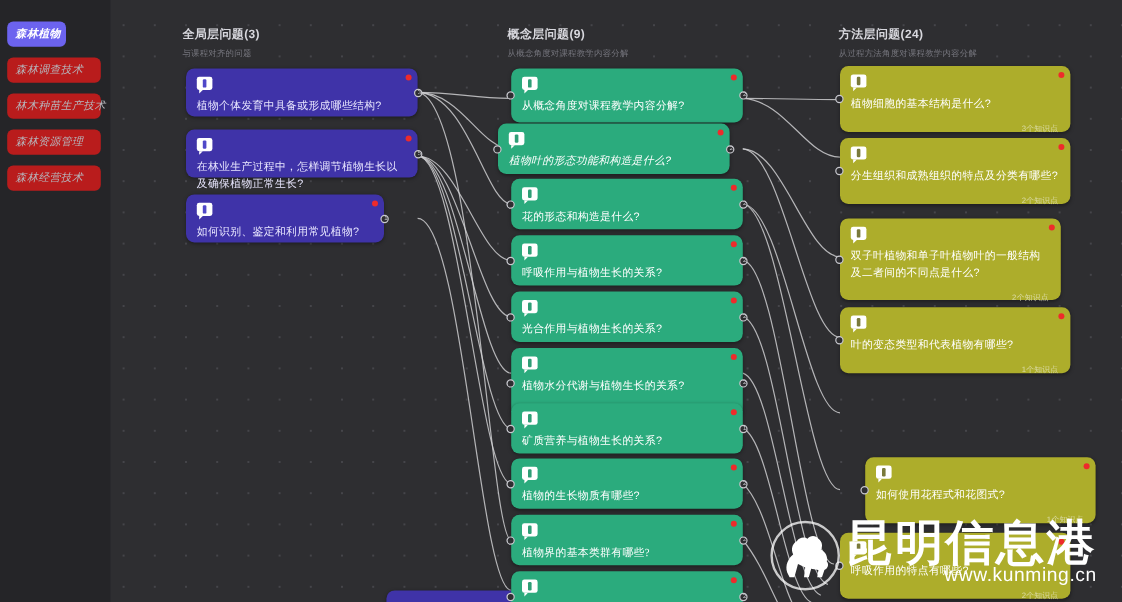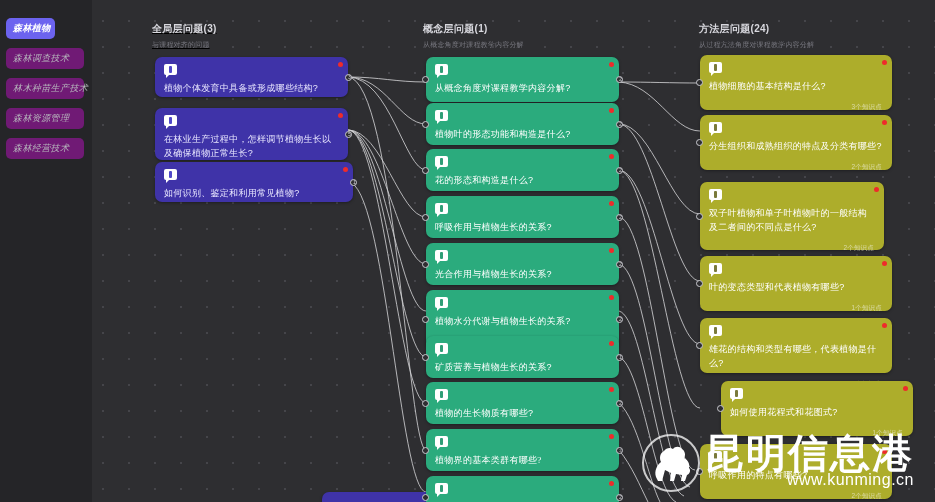--- a/index.html
+++ b/index.html
@@ -27,21 +27,21 @@
     background: #252528;
     padding-top: 18px;
     z-index: 40;
     font-style: italic;
   }
   .side-item {
     display: block;
     margin: 0 8px 9px 6px;
     padding: 5px 7px;
     border-radius: 5px;
-    background: #701a75;
+    background: #b91c1c;
     color: #b6b6bc;
     font-size: 9px;
     line-height: 11px;
     letter-spacing: .4px;
     white-space: nowrap;
     cursor: pointer;
   }
   .side-item.active {
     background: #6c63ef;
     color: #ffffff;
@@ -53,21 +53,21 @@
   .col-head { position: absolute; z-index: 20; }
   .col-head .ttl {
     font-size: 10px; font-weight: bold; color: #d8d8de;
     letter-spacing: .3px; white-space: nowrap;
   }
   .col-head .sub {
     margin-top: 4px;
     font-size: 7px; color: #76767e;
     letter-spacing: .2px; white-space: nowrap;
   }
-  #head-global { left: 152px; top: 22px; text-decoration: underline; }
+  #head-global { left: 152px; top: 22px; }
   #head-concept { left: 423px; top: 22px; }
   #head-method { left: 699px; top: 22px; }
 
   
   #edges { position: absolute; left: 0; top: 0; width: 935px; height: 502px; z-index: 5; }
   #edges path { fill: none; stroke: #d3d3d6; stroke-width: 1; opacity: .82; }
 
   
   .card {
     position: absolute;
@@ -183,21 +183,21 @@
     <div class="side-item"><span>林木种苗生产技术</span></div>
     <div class="side-item"><span>森林资源管理</span></div>
     <div class="side-item"><span>森林经营技术</span></div>
   </div>
 
   <div class="col-head" id="head-global">
     <div class="ttl">全局层问题(3)</div>
     <div class="sub">与课程对齐的问题</div>
   </div>
   <div class="col-head" id="head-concept">
-    <div class="ttl">概念层问题(1)</div>
+    <div class="ttl">概念层问题(9)</div>
     <div class="sub">从概念角度对课程教学内容分解</div>
   </div>
   <div class="col-head" id="head-method">
     <div class="ttl">方法层问题(24)</div>
     <div class="sub">从过程方法角度对课程教学内容分解</div>
   </div>
 
   <svg id="edges" viewBox="0 0 935 502">
 
     <path d="M348,77 C380,77 395,82 426,82"></path>
@@ -230,31 +230,31 @@
   <div class="card purple" style="left:155px; top:57px; width:193px; height:40px;">
     <div class="dot-red"></div>
     <div class="bubble">
         <span class="stem"></span>
       </div>
     <div class="label">植物个体发育中具备或形成哪些结构?</div>
     <div class="port right">
         <span class="num">3</span>
       </div>
   </div>
-  <div class="card purple" style="left:155px; top:108px; width:193px; height:52px;">
+  <div class="card purple" style="left:155px; top:108px; width:193px; height:40px;">
     <div class="dot-red"></div>
     <div class="bubble">
         <span class="stem"></span>
       </div>
     <div class="label">在林业生产过程中，怎样调节植物生长以及确保植物正常生长?</div>
     <div class="port right">
         <span class="num">5</span>
       </div>
   </div>
-  <div class="card purple" style="left:155px; top:162px; width:198px; height:40px;">
+  <div class="card purple" style="left:155px; top:162px; width:165px; height:40px;">
     <div class="dot-red"></div>
     <div class="bubble">
         <span class="stem"></span>
       </div>
     <div class="label">如何识别、鉴定和利用常见植物?</div>
     <div class="port right">
         <span class="num">1</span>
       </div>
   </div>
   <div class="card purple" style="left:322px; top:492px; width:175px; height:40px;">
@@ -265,21 +265,21 @@
     <div class="dot-red"></div>
     <div class="bubble">
         <span class="stem"></span>
       </div>
     <div class="label">从概念角度对课程教学内容分解?</div>
     <div class="port left"></div>
     <div class="port right">
         <span class="num">2</span>
       </div>
   </div>
-  <div class="card green" style="left:426px; top:103px; width:193px; height:42px;">
+  <div class="card green" style="left:415px; top:103px; width:193px; height:42px;font-style:italic;">
     <div class="dot-red"></div>
     <div class="bubble">
         <span class="stem"></span>
       </div>
     <div class="label">植物叶的形态功能和构造是什么?</div>
     <div class="port left"></div>
     <div class="port right">
         <span class="num">2</span>
       </div>
   </div>
@@ -398,29 +398,20 @@
     <div class="label">双子叶植物和单子叶植物叶的一般结构及二者间的不同点是什么?</div>
     <div class="kp">2个知识点</div>
     <div class="port left"></div>
   </div>
   <div class="card olive" style="left:700px; top:256px; width:192px; height:55px;">
     <div class="dot-red"></div>
     <div class="bubble">
         <span class="stem"></span>
       </div>
     <div class="label">叶的变态类型和代表植物有哪些?</div>
-    <div class="kp">1个知识点</div>
-    <div class="port left"></div>
-  </div>
-  <div class="card olive" style="left:700px; top:318px; width:192px; height:55px;">
-    <div class="dot-red"></div>
-    <div class="bubble">
-        <span class="stem"></span>
-      </div>
-    <div class="label">雄花的结构和类型有哪些，代表植物是什么?</div>
     <div class="kp">1个知识点</div>
     <div class="port left"></div>
   </div>
   <div class="card olive" style="left:700px; top:381px; width:192px; height:55px;margin-left:21px;">
     <div class="dot-red"></div>
     <div class="bubble">
         <span class="stem"></span>
       </div>
     <div class="label">如何使用花程式和花图式?</div>
     <div class="kp">1个知识点</div>

